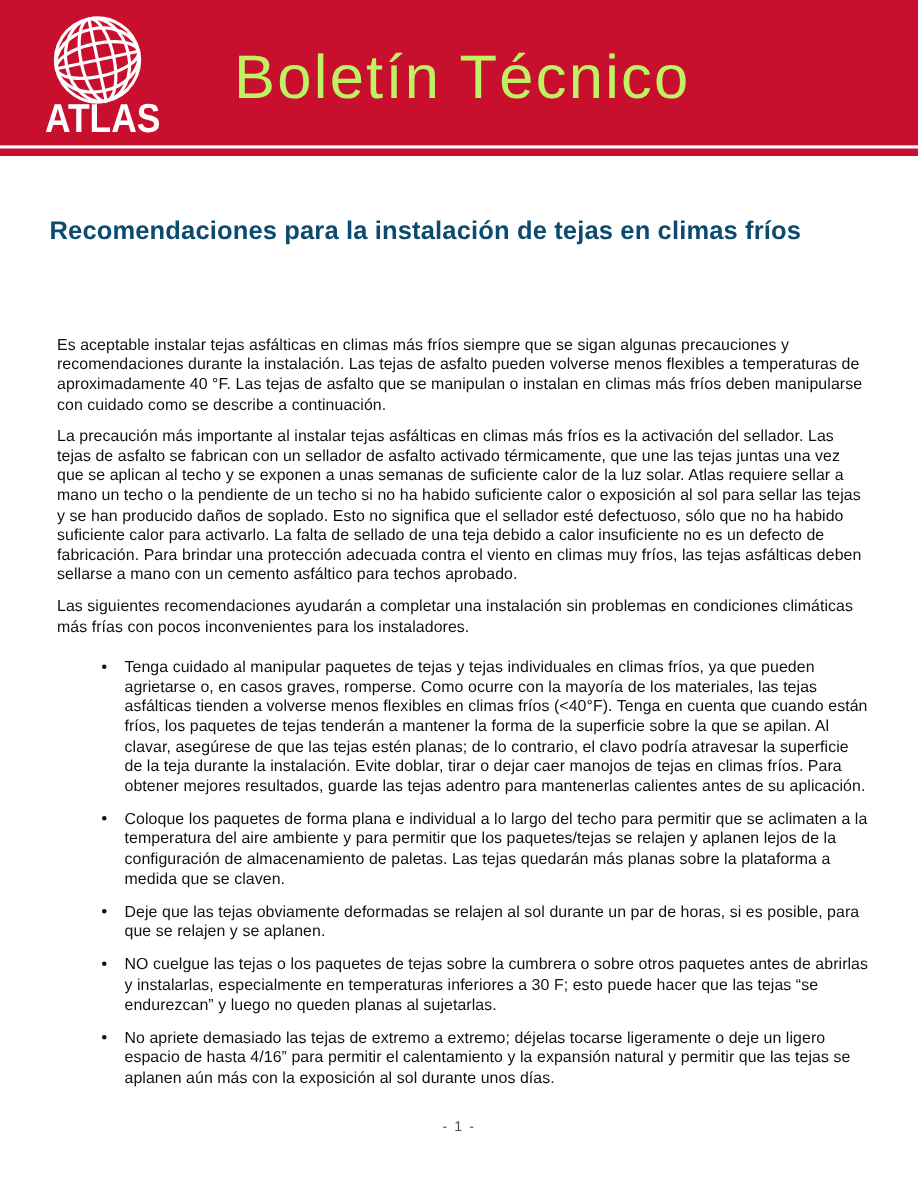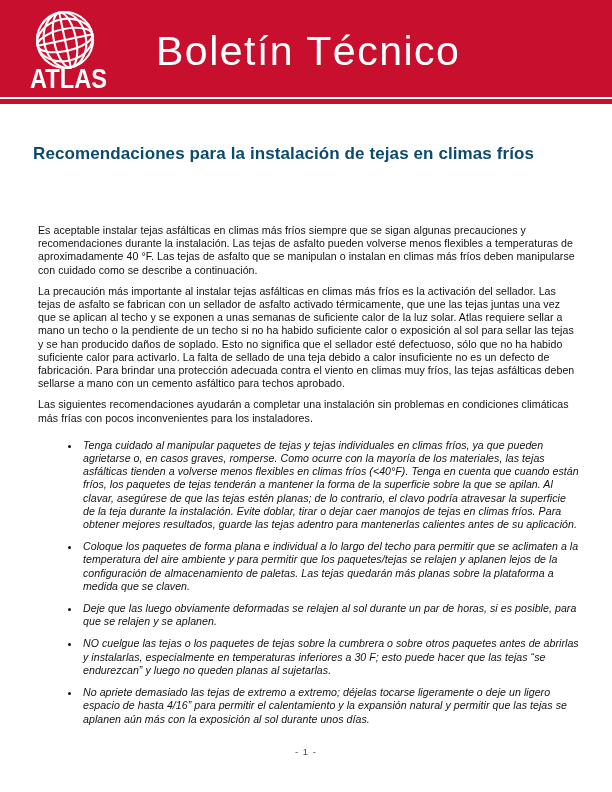--- a/index.html
+++ b/index.html
@@ -22,21 +22,21 @@
     box-sizing: border-box;
   }
   .masthead-rule {
     height: 5px;
     background: #C8102E;
     border-top: 2px solid #ffffff;
   }
   .logo { width: 82px; height: 88px; margin-top: 6px; flex: 0 0 auto; }
   .logo svg { display: block; }
   .masthead-title {
-    color: #ffffff;
+    color: #bef264;
     font-size: 41px;
     font-weight: 400;
     letter-spacing: 1.5px;
     margin-left: 46px;
     margin-top: 6px;
     white-space: nowrap;
   }
   
   main { padding: 0 32px 0 38px; }
   h1.doc-title {
@@ -50,21 +50,20 @@
     margin: 8px 0 0 0;
     font-size: 10.6px;
     line-height: 13.2px;
     letter-spacing: 0.05px;
   }
   p.body-par.first { margin-top: 60px; }
   ul.rec-list {
     margin: 14px 0 0 0;
     padding-left: 43px;
     list-style-type: disc;
-    font-style: italic;
   }
   ul.rec-list li {
     font-size: 10.6px;
     line-height: 13.2px;
     letter-spacing: 0.05px;
     margin-bottom: 9px;
     padding-left: 2px;
   }
   
   .page-footer {
@@ -107,21 +106,21 @@
   <main>
     <h1 class="doc-title">Recomendaciones para la instalación de tejas en climas fríos</h1>
 
     <p class="body-par first">Es aceptable instalar tejas asfálticas en climas más fríos siempre que se sigan algunas precauciones y recomendaciones durante la instalación. Las tejas de asfalto pueden volverse menos flexibles a temperaturas de aproximadamente 40 °F. Las tejas de asfalto que se manipulan o instalan en climas más fríos deben manipularse con cuidado como se describe a continuación.</p>
     <p class="body-par">La precaución más importante al instalar tejas asfálticas en climas más fríos es la activación del sellador. Las tejas de asfalto se fabrican con un sellador de asfalto activado térmicamente, que une las tejas juntas una vez que se aplican al techo y se exponen a unas semanas de suficiente calor de la luz solar. Atlas requiere sellar a mano un techo o la pendiente de un techo si no ha habido suficiente calor o exposición al sol para sellar las tejas y se han producido daños de soplado. Esto no significa que el sellador esté defectuoso, sólo que no ha habido suficiente calor para activarlo. La falta de sellado de una teja debido a calor insuficiente no es un defecto de fabricación. Para brindar una protección adecuada contra el viento en climas muy fríos, las tejas asfálticas deben sellarse a mano con un cemento asfáltico para techos aprobado.</p>
     <p class="body-par">Las siguientes recomendaciones ayudarán a completar una instalación sin problemas en condiciones climáticas más frías con pocos inconvenientes para los instaladores.</p>
 
     <ul class="rec-list">
       <li>Tenga cuidado al manipular paquetes de tejas y tejas individuales en climas fríos, ya que pueden agrietarse o, en casos graves, romperse. Como ocurre con la mayoría de los materiales, las tejas asfálticas tienden a volverse menos flexibles en climas fríos (&lt;40°F). Tenga en cuenta que cuando están fríos, los paquetes de tejas tenderán a mantener la forma de la superficie sobre la que se apilan. Al clavar, asegúrese de que las tejas estén planas; de lo contrario, el clavo podría atravesar la superficie de la teja durante la instalación. Evite doblar, tirar o dejar caer manojos de tejas en climas fríos. Para obtener mejores resultados, guarde las tejas adentro para mantenerlas calientes antes de su aplicación.</li>
       <li>Coloque los paquetes de forma plana e individual a lo largo del techo para permitir que se aclimaten a la temperatura del aire ambiente y para permitir que los paquetes/tejas se relajen y aplanen lejos de la configuración de almacenamiento de paletas. Las tejas quedarán más planas sobre la plataforma a medida que se claven.</li>
-      <li>Deje que las luego obviamente deformadas se relajen al sol durante un par de horas, si es posible, para que se relajen y se aplanen.</li>
+      <li>Deje que las tejas obviamente deformadas se relajen al sol durante un par de horas, si es posible, para que se relajen y se aplanen.</li>
       <li>NO cuelgue las tejas o los paquetes de tejas sobre la cumbrera o sobre otros paquetes antes de abrirlas y instalarlas, especialmente en temperaturas inferiores a 30 F; esto puede hacer que las tejas “se endurezcan” y luego no queden planas al sujetarlas.</li>
       <li>No apriete demasiado las tejas de extremo a extremo; déjelas tocarse ligeramente o deje un ligero espacio de hasta 4/16” para permitir el calentamiento y la expansión natural y permitir que las tejas se aplanen aún más con la exposición al sol durante unos días.</li>
     </ul>
   </main>
 
   <footer class="page-footer">
     <span class="page-number">- 1 -</span>
   </footer>
 
 </div>

